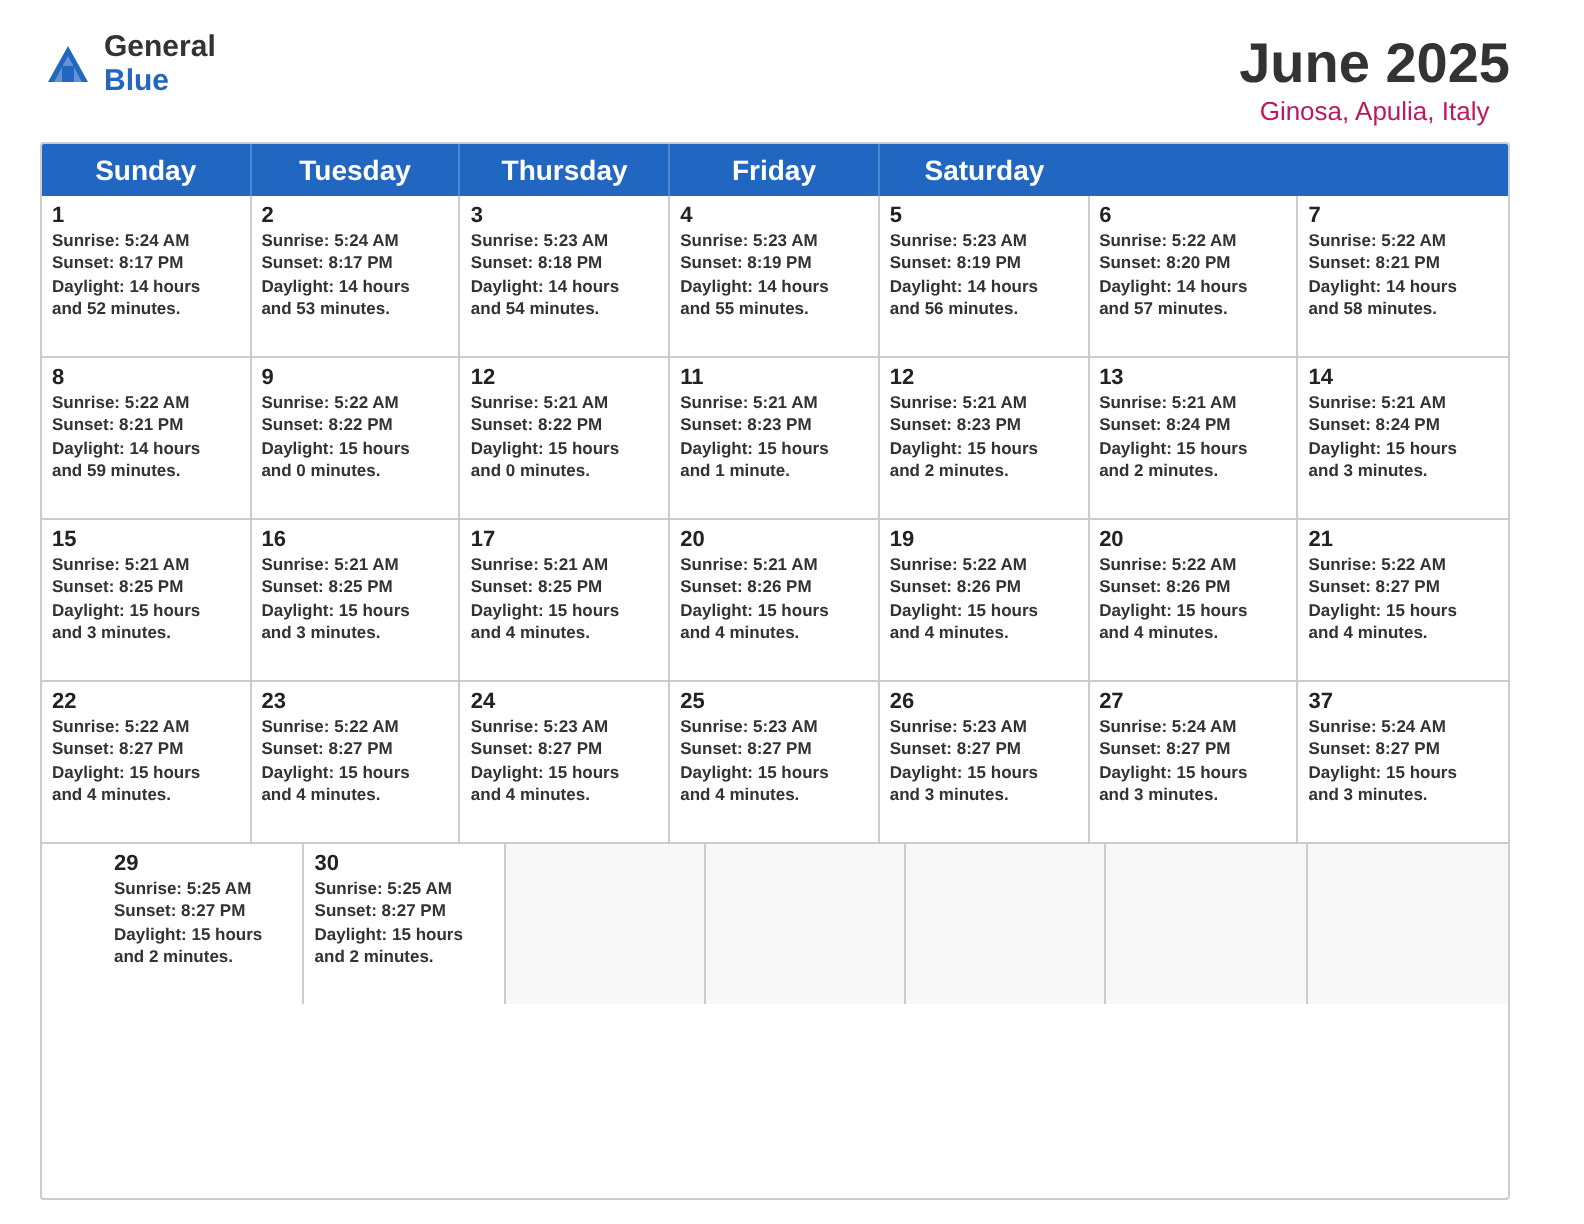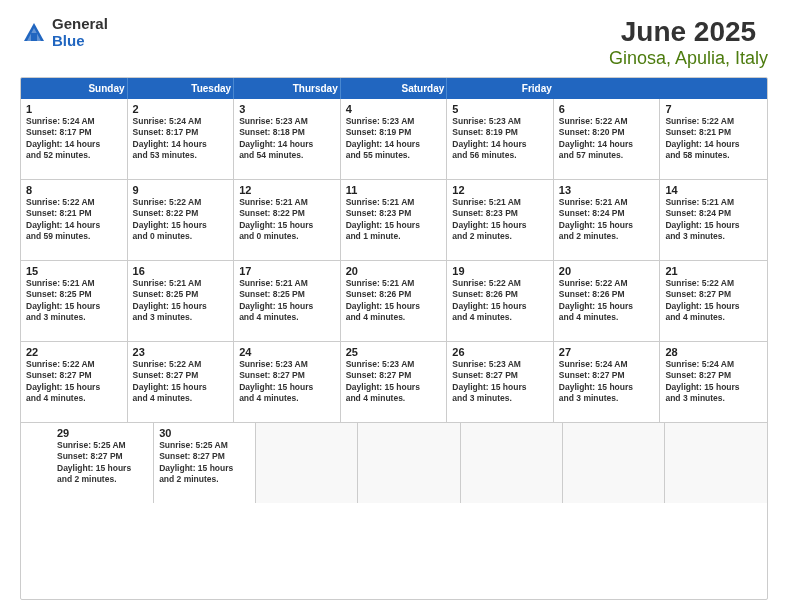--- a/index.html
+++ b/index.html
@@ -6,21 +6,21 @@
     body {
       font-family: Arial, sans-serif;
       background: #fff;
       width: 792px;
       height: 612px;
       overflow: hidden;
     }
     .page {
       width: 792px;
       height: 612px;
-      padding: 16px 24px 12px 20px;
+      padding: 16px 37px 12px 20px;
       display: flex;
       flex-direction: column;
     }
     .header {
       display: flex;
       justify-content: space-between;
       align-items: flex-start;
       margin-bottom: 8px;
     }
     .logo {
@@ -50,39 +50,39 @@
     }
     .title-block {
       text-align: center;
     }
     .month-title {
       font-size: 28px;
       font-weight: bold;
       color: #333;
     }
     .location {
-      font-size: 18px;
-      color: #4d7c0f;
+      font-size: 13px;
+      color: #be185d;
     }
     .calendar {
       flex: 1;
       border: 1px solid #ccc;
       border-radius: 2px;
       overflow: hidden;
     }
     .cal-header {
       display: grid;
       grid-template-columns: repeat(7, 1fr);
       background: #2166c0;
     }
     .cal-header-cell {
       color: #fff;
-      font-size: 10px;
-      font-weight: bold;
-      text-align: right;
+      font-size: 14px;
+      font-weight: bold;
+      text-align: center;
       padding: 5px 2px;
       border-right: 1px solid #4a88d0;
     }
     .cal-header-cell:last-child { border-right: none; }
     .cal-body {
       display: flex;
       flex-direction: column;
     }
     .cal-row {
       display: grid;
@@ -133,22 +133,22 @@
       <div class="month-title">June 2025</div>
       <div class="location">Ginosa, Apulia, Italy</div>
     </div>
   </div>
 
   <div class="calendar">
     <div class="cal-header">
     <div class="cal-header-cell">Sunday</div>
         <div class="cal-header-cell">Tuesday</div>
         <div class="cal-header-cell">Thursday</div>
+        <div class="cal-header-cell">Friday</div>
         <div class="cal-header-cell">Saturday</div>
-        <div class="cal-header-cell">Friday</div>
       </div>
     <div class="cal-body">
     <div class="cal-row">
           <div class="cal-cell">
             <div class="day-num">1</div>
             <div class="day-info" style="white-space: pre-line;">Sunrise: 5:24 AM
 Sunset: 8:17 PM
 Daylight: 14 hours
 and 52 minutes.</div>
           </div>
@@ -334,21 +334,21 @@
 and 3 minutes.</div>
           </div>
           <div class="cal-cell">
             <div class="day-num">27</div>
             <div class="day-info" style="white-space: pre-line;">Sunrise: 5:24 AM
 Sunset: 8:27 PM
 Daylight: 15 hours
 and 3 minutes.</div>
           </div>
           <div class="cal-cell">
-            <div class="day-num">28</div>
+            <div class="day-num">37</div>
             <div class="day-info" style="white-space: pre-line;">Sunrise: 5:24 AM
 Sunset: 8:27 PM
 Daylight: 15 hours
 and 3 minutes.</div>
           </div>
         </div>
         <div class="cal-row">
           <div class="cal-cell">
             <div class="day-num">29</div>
             <div class="day-info" style="white-space: pre-line;">Sunrise: 5:25 AM

